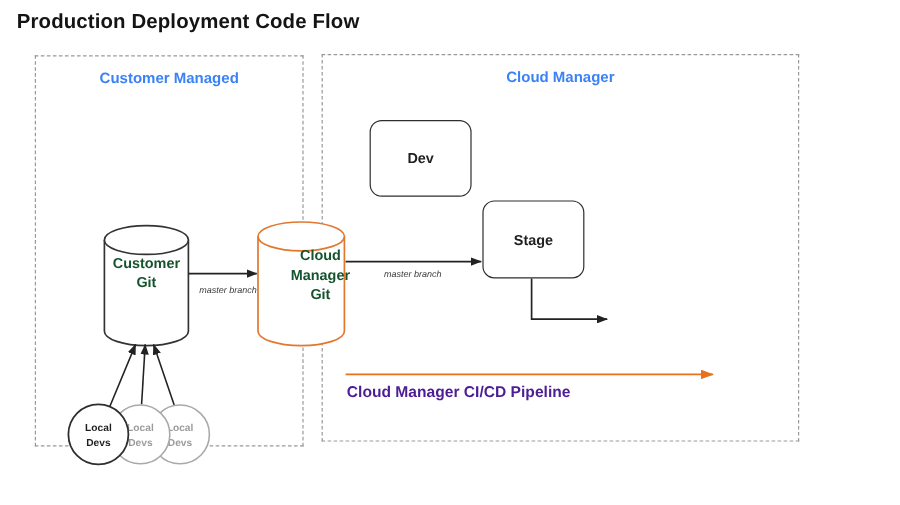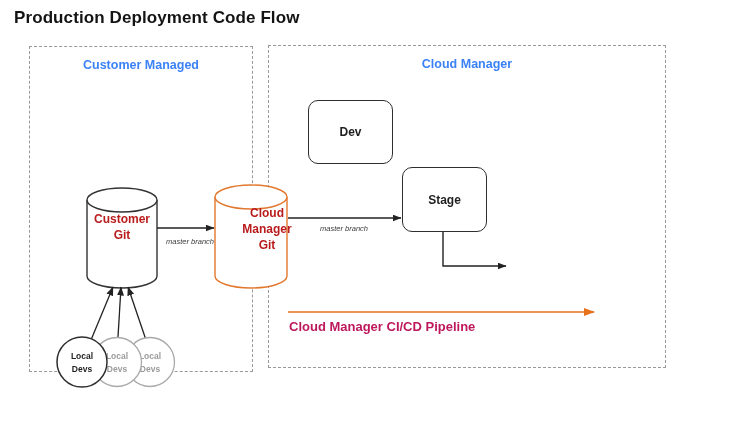--- a/index.html
+++ b/index.html
@@ -24,33 +24,33 @@
     position:absolute; box-sizing:border-box; background:#ffffff;
     border:1.4px solid #2e2e2e; border-radius:10px;
     display:flex; align-items:center; justify-content:center;
     font-size:12px; font-weight:700; color:#1f1f1f;
   }
   .node-dev        { left:308px; top:100px;  width:85px; height:64px; }
   .node-stage      { left:402px; top:167px; width:85px; height:65px; }
   .node-production { left:507px; top:233px; width:86px; height:64px; }
   .cyl-label {
     position:absolute; text-align:center; font-size:12px; font-weight:700;
-    color:#b91c1c; line-height:1.33;
+    color:#14532d; line-height:1.33;
   }
   .cyl-label span { display:block; }
   .cyl-label-customer { left:87px;  top:212px; width:70px; }
   .cyl-label-cm       { left:231px; top:206px; width:72px; }
   .edge-label {
     position:absolute; font-size:7.5px; font-style:italic; color:#3a3a3a;
     text-align:center; width:56px;
   }
   .edge-label-1 { left:162px; top:237px; }
   .edge-label-2 { left:316px; top:224px; }
   .pipeline-label {
-    left:289px; top:319px; font-size:13px; font-weight:700; color:#be185d;
+    left:289px; top:319px; font-size:13px; font-weight:700; color:#4c1d95;
   }
 </style>
 </head>
 <body>
 
 <div class="canvas">
 
   <div class="abs title">Production Deployment Code Flow</div>
 
   <div class="region region-customer">

